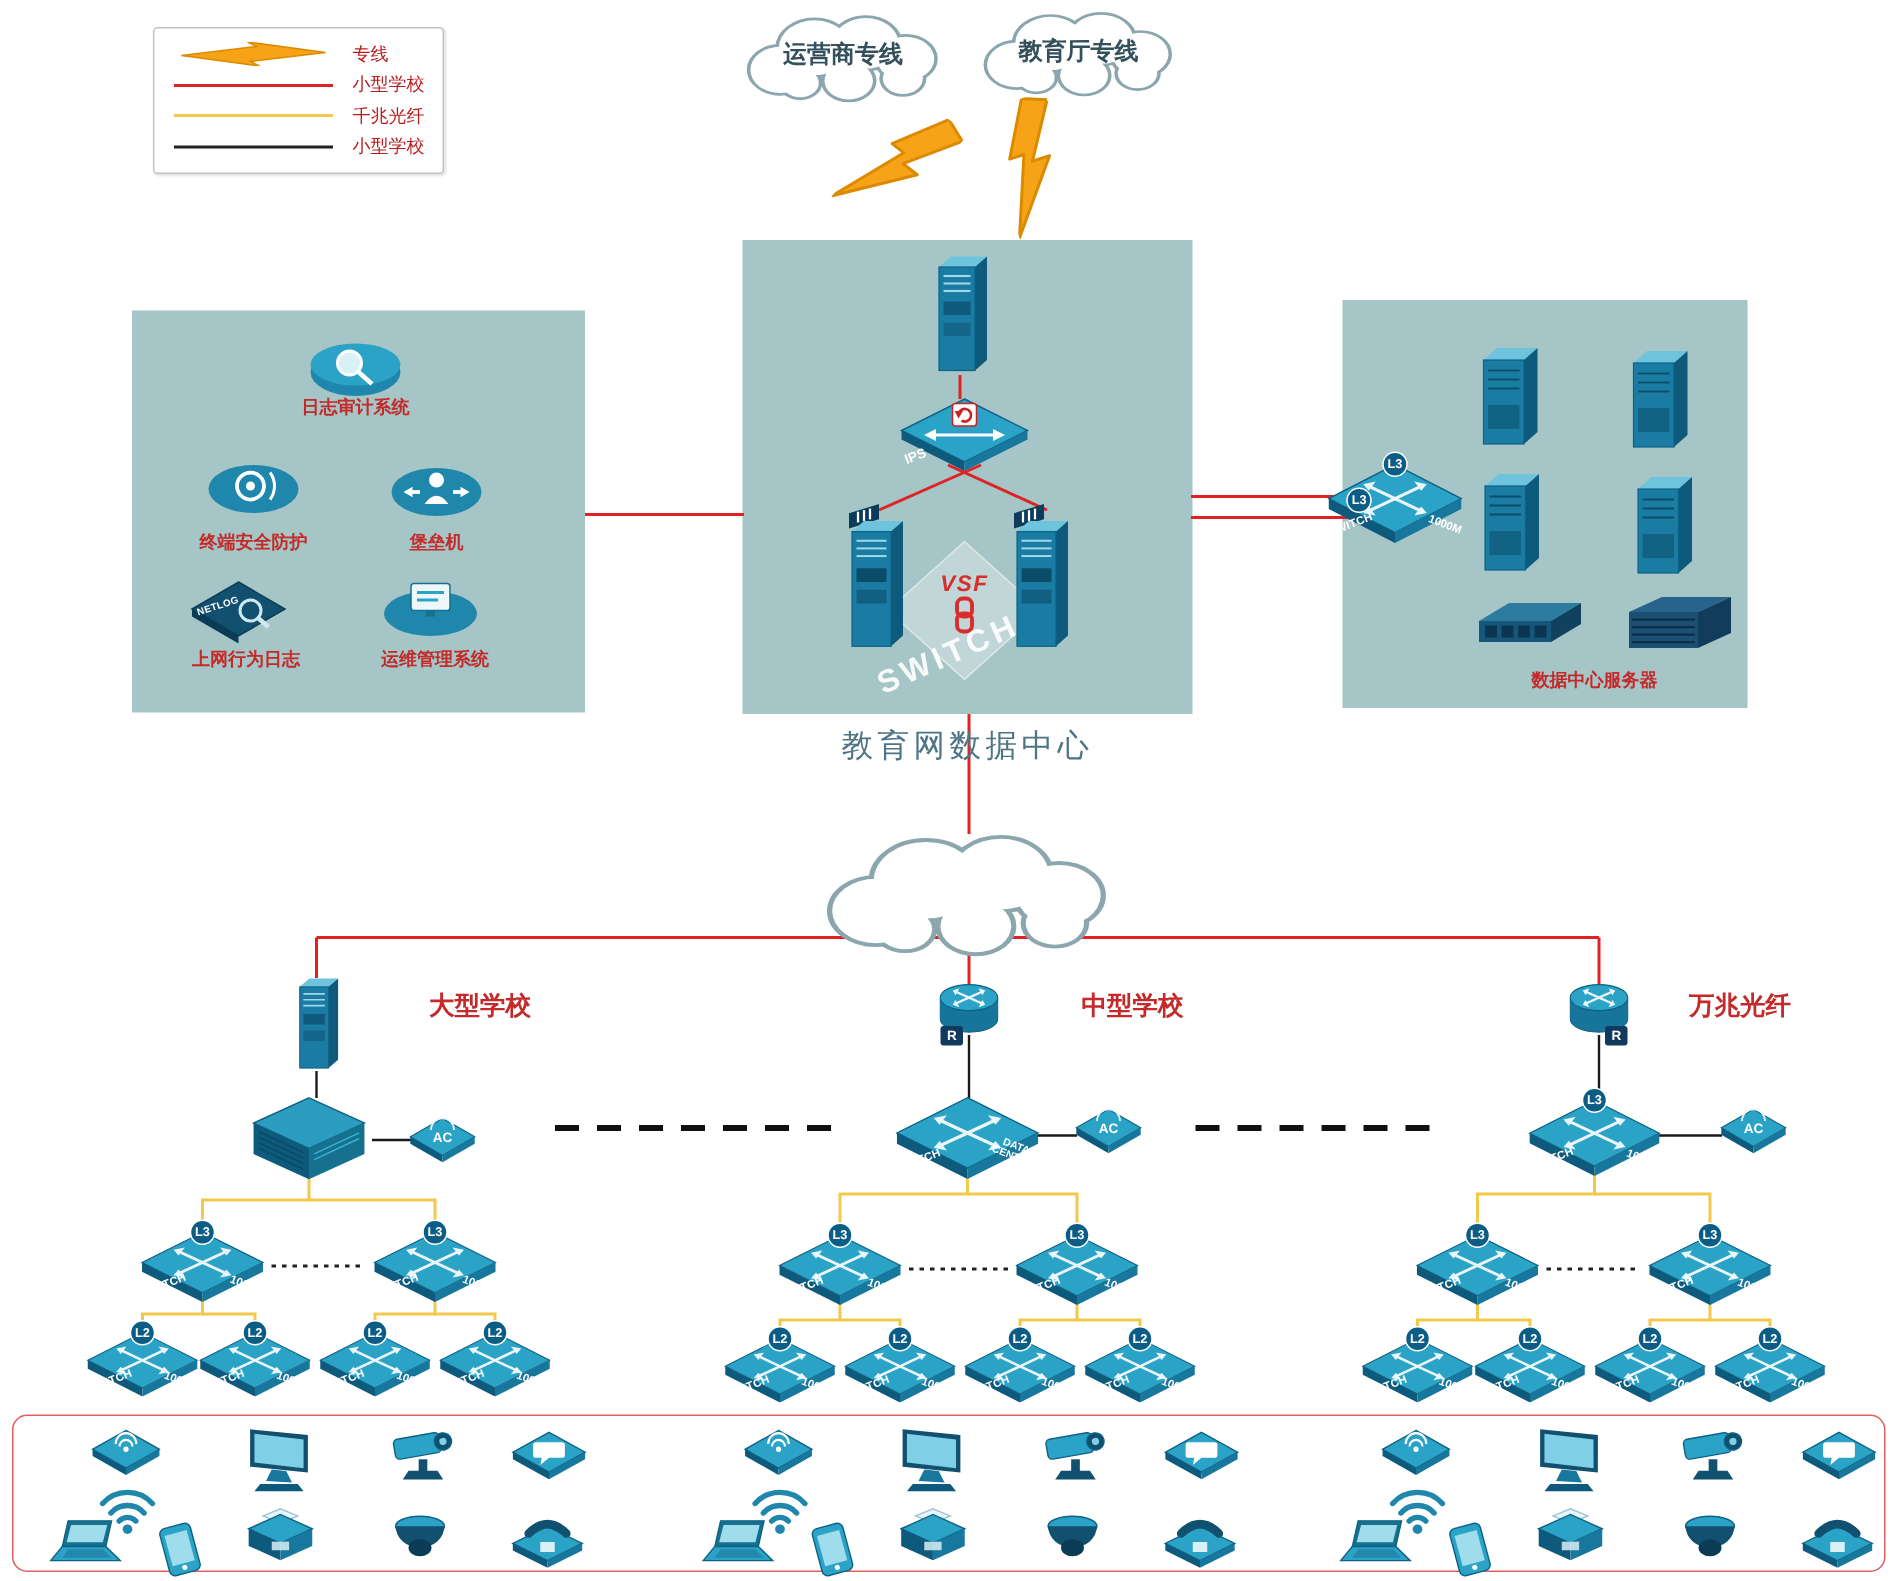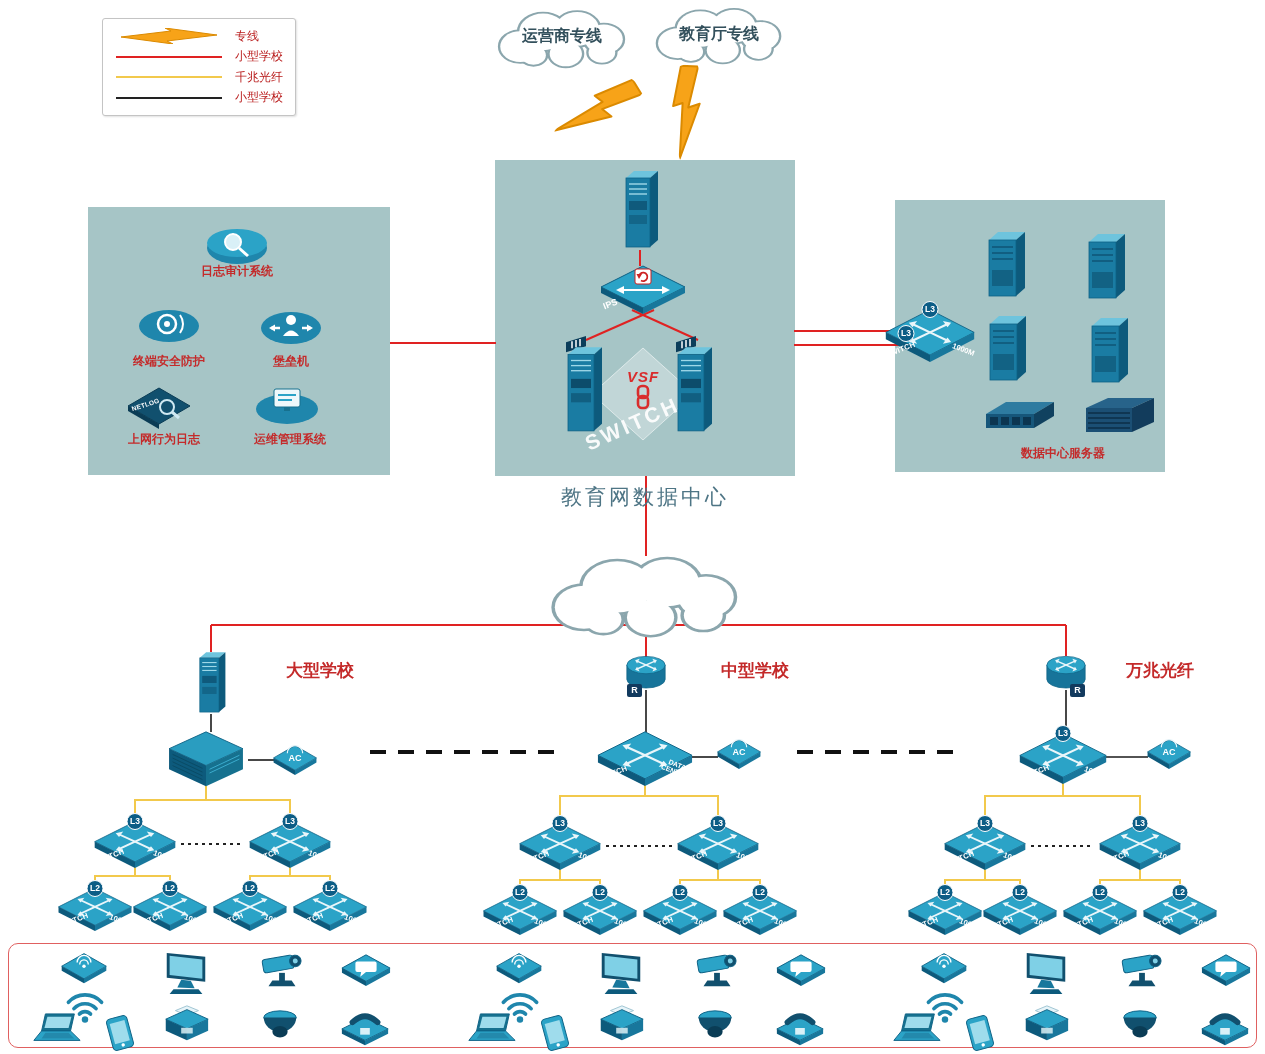--- a/index.html
+++ b/index.html
@@ -391,21 +391,21 @@
     <polygon points="71,26 63,22 63,30" fill="#fff"></polygon>
     <g transform="translate(36,5)">
       <rect x="0" y="0" width="16" height="15" rx="2" fill="#fff" stroke="#cc2222"></rect>
       <path d="M4,8 a4.2,4.2 0 1 1 2,3.4" fill="none" stroke="#cc2222" stroke-width="1.8"></path>
       <polygon points="4,10 1.5,5 7,5" fill="#cc2222"></polygon>
     </g>
   </svg>
   <span class="ipslab">IPS</span>
 </div>
 
-<div class="dev under" style="left:590px;top:344px;width:106px;height:100px">
+<div class="dev under" style="left:590px;top:357px;width:106px;height:100px">
   <svg viewBox="0 0 106 100" preserveAspectRatio="none">
     <polygon points="53,4 104,50 53,96 2,50" fill="#ffffff" opacity="0.3"></polygon>
     <polygon points="53,4 104,50 53,96 2,50" fill="none" stroke="#ffffff" opacity="0.55"></polygon>
     <g fill="none" stroke="#d92c2c" stroke-width="2.6">
       <rect x="48" y="42" width="10" height="12" rx="4"></rect>
       <rect x="48" y="52" width="10" height="12" rx="4"></rect>
     </g>
   </svg>
   <span class="vsflab">VSF</span>
   <span class="swmark">SWITCH</span>

